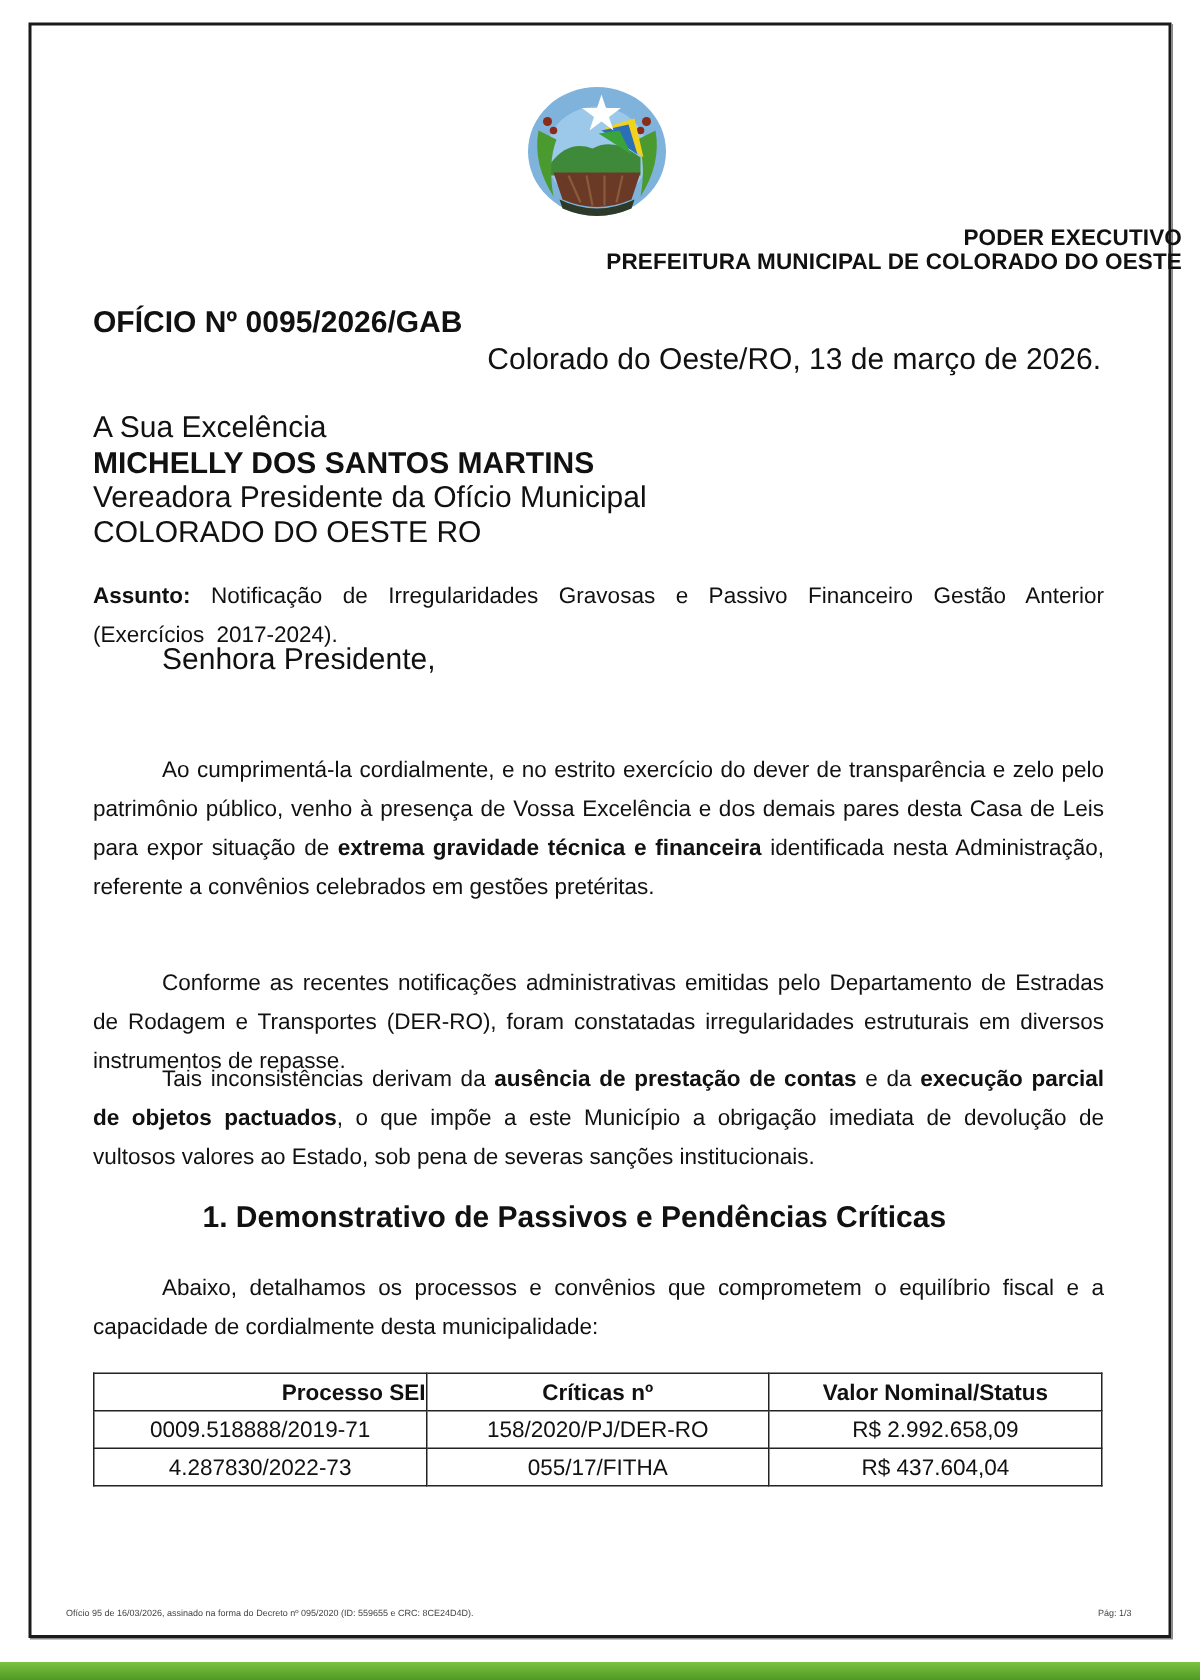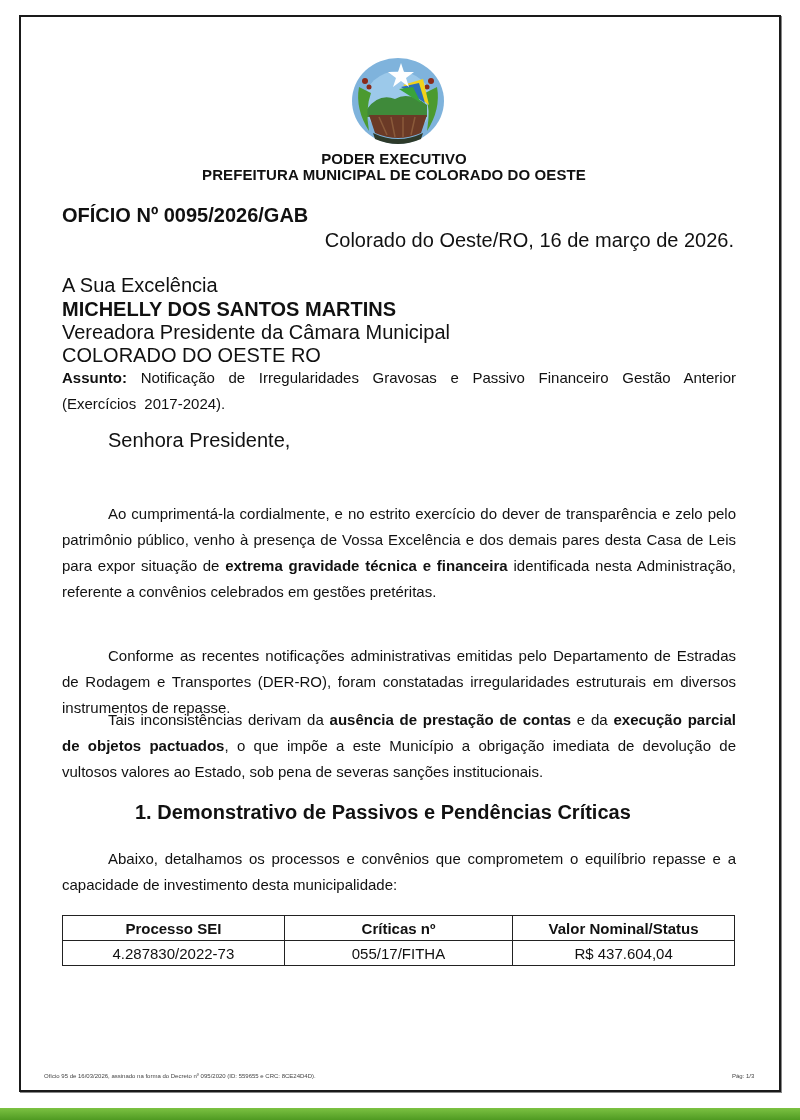--- a/index.html
+++ b/index.html
@@ -15,21 +15,21 @@
       box-shadow: 1px 1px 0 #888;
     }
     .green-bar {
       position: absolute; left: 0; top: 1108px; width: 800px; height: 12px;
       background: linear-gradient(#7cc242, #4f9a22);
     }
     .logo {
       position: absolute; left: 349px; top: 57px; width: 98px; height: 90px;
     }
     .hdr {
-      position: absolute; left: 0; width: 788px; text-align: center;
+      position: absolute; left: 0; width: 788px; text-align: right;
       font-weight: bold; font-size: 15px; letter-spacing: 0.1px;
     }
     .abs { position: absolute; }
     .t { font-size: 20px; line-height: 24px; }
     .b { font-weight: bold; }
     .para {
       position: absolute; left: 62px; width: 674px; font-size: 15px; line-height: 26px;
       text-align: justify;
     }
     .para .indent { display: inline-block; width: 46px; }
@@ -69,50 +69,55 @@
   <path d="M52 30 L70 26 L76 46 Z" fill="#2b6fb8"></path>
   <path d="M50 32 L64 30 L72 46 Z" fill="#3aa33a"></path>
   <polygon points="52,6 55,15 65,15 57,21 60,30 52,24 44,30 47,21 39,15 49,15" fill="#ffffff"></polygon>
   <path d="M24 76 Q49 88 74 76 L72 82 Q49 92 26 82 Z" fill="#2d3a2a"></path>
 </svg>
 
 <div class="hdr" style="top:150px;">PODER EXECUTIVO</div>
 <div class="hdr" style="top:166px;">PREFEITURA MUNICIPAL DE COLORADO DO OESTE</div>
 
 <div class="abs t b" style="left:62px; top:203px;">OFÍCIO Nº 0095/2026/GAB</div>
-<div class="abs t" style="right:66px; top:228px;">Colorado do Oeste/RO, 16 de março de 2026.</div>
+<div class="abs t" style="right:66px; top:228px;">Colorado do Oeste/RO, 13 de março de 2026.</div>
 
 <div class="abs t" style="left:62px; top:273px;">A Sua Excelência</div>
 <div class="abs t b" style="left:62px; top:297px;">MICHELLY DOS SANTOS MARTINS</div>
-<div class="abs t" style="left:62px; top:320px;">Vereadora Presidente da Câmara Municipal</div>
+<div class="abs t" style="left:62px; top:320px;">Vereadora Presidente da Ofício Municipal</div>
 <div class="abs t" style="left:62px; top:343px;">COLORADO DO OESTE RO</div>
 
-<div class="para" style="top:365px; word-spacing:4px;"><span class="b">Assunto:</span><span> Notificação de Irregularidades Gravosas e Passivo Financeiro Gestão Anterior (Exercícios 2017-2024).</span></div>
+<div class="para" style="top:385px; word-spacing:4px;"><span class="b">Assunto:</span><span> Notificação de Irregularidades Gravosas e Passivo Financeiro Gestão Anterior (Exercícios 2017-2024).</span></div>
 
 <div class="abs t" style="left:108px; top:428px;">Senhora Presidente,</div>
 
 <div class="para" style="top:501px;"><span class="indent"></span><span>Ao cumprimentá-la cordialmente, e no estrito exercício do dever de transparência e zelo pelo patrimônio público, venho à presença de Vossa Excelência e dos demais pares desta Casa de Leis para expor situação de </span><span class="b">extrema gravidade técnica e financeira</span><span> identificada nesta Administração, referente a convênios celebrados em gestões pretéritas.</span></div>
 
 <div class="para" style="top:643px;"><span class="indent"></span><span>Conforme as recentes notificações administrativas emitidas pelo Departamento de Estradas de Rodagem e Transportes (DER-RO), foram constatadas irregularidades estruturais em diversos instrumentos de repasse.</span></div>
 
 <div class="para" style="top:707px;"><span class="indent"></span><span>Tais inconsistências derivam da </span><span class="b">ausência de prestação de contas</span><span> e da </span><span class="b">execução parcial de objetos pactuados</span><span>, o que impõe a este Município a obrigação imediata de devolução de vultosos valores ao Estado, sob pena de severas sanções institucionais.</span></div>
 
 <div class="abs t b" style="left:108px; top:800px;margin-left:27px;">1. Demonstrativo de Passivos e Pendências Críticas</div>
 
-<div class="para" style="top:846px;"><span class="indent"></span><span>Abaixo, detalhamos os processos e convênios que comprometem o equilíbrio repasse e a capacidade de investimento desta municipalidade:</span></div>
+<div class="para" style="top:846px;"><span class="indent"></span><span>Abaixo, detalhamos os processos e convênios que comprometem o equilíbrio fiscal e a capacidade de cordialmente desta municipalidade:</span></div>
 
 <table class="data">
   <thead>
     <tr>
-      <th style="width:33%;">Processo SEI</th>
+      <th style="width:33%;text-align:right;">Processo SEI</th>
       <th style="width:34%;">Críticas nº</th>
       <th style="width:33%;">Valor Nominal/Status</th>
     </tr>
   </thead>
   <tbody>
+    <tr>
+      <td>0009.518888/2019-71</td>
+      <td>158/2020/PJ/DER-RO</td>
+      <td>R$ 2.992.658,09</td>
+    </tr>
     <tr>
       <td>4.287830/2022-73</td>
       <td>055/17/FITHA</td>
       <td>R$ 437.604,04</td>
     </tr>
   </tbody>
 </table>
 
 <div class="footer-left">Ofício 95 de 16/03/2026, assinado na forma do Decreto nº 095/2020 (ID: 559655 e CRC: 8CE24D4D).</div>
 <div class="footer-right">Pág: 1/3</div>

